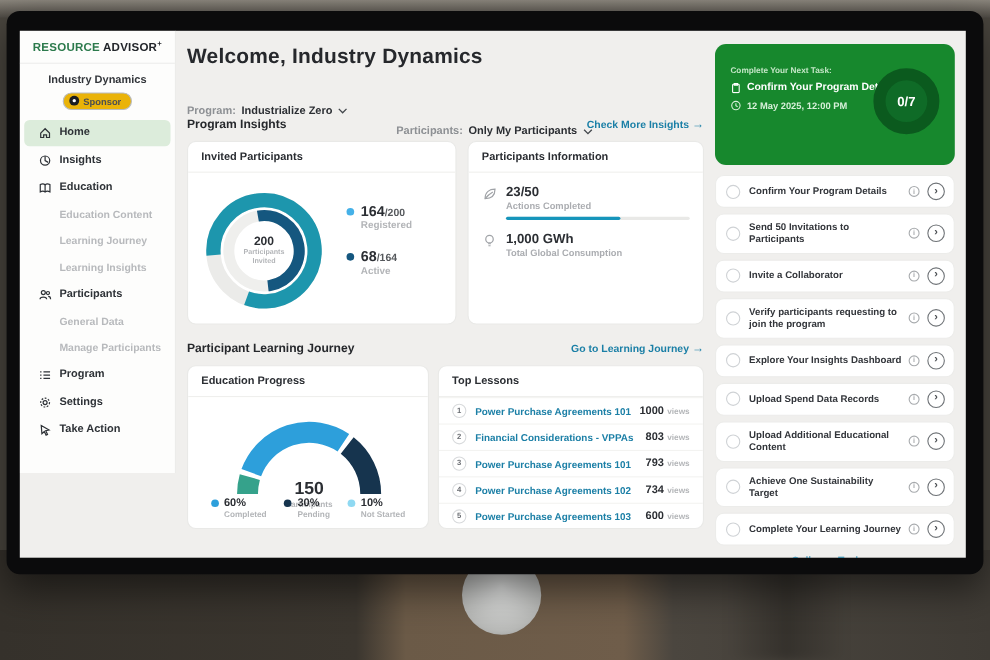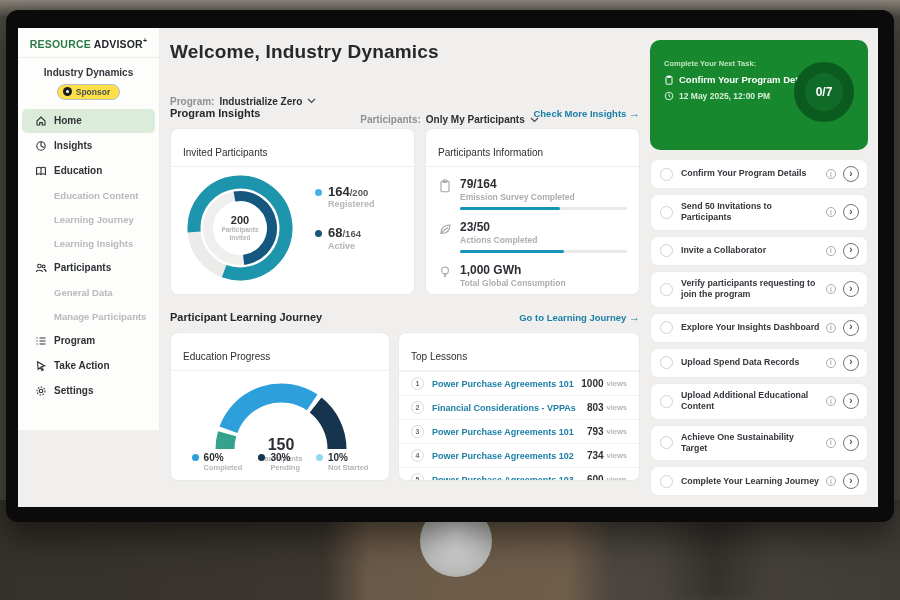--- a/index.html
+++ b/index.html
@@ -25,21 +25,21 @@
   
   .sidebar { position:absolute; left:0; top:0; width:142px; height:402px; background:#fdfdfc;
     border-right:1px solid #ececea; }
   .logo { text-align:center; padding:9px 0 7px; border-bottom:1px solid #ededeb;
     font-size:10.5px; font-weight:800; letter-spacing:.2px; }
   .logo .brand-a { color:#2c7a4c; }
   .logo .brand-b { color:#23262b; }
   .logo sup { font-size:7px; color:#23262b; }
   .org { text-align:center; font-size:10px; font-weight:700; color:#33363b; margin-top:9px; }
   .sponsor { display:flex; align-items:center; gap:4px; width:fit-content; margin:6px auto 0;
-    border:1px solid #b9bcbf; border-radius:10px; padding:2px 9px 2px 5px; background:#fde047; }
+    border:1px solid #b9bcbf; border-radius:10px; padding:2px 9px 2px 5px; background:#eab308; }
   .sponsor .dot { width:9px; height:9px; border-radius:50%; background:#1b1d1f; position:relative; }
   .sponsor .dot::after{ content:""; position:absolute; left:3px; top:3px; width:3px; height:3px; border-radius:50%; background:#fff; }
   .sponsor span { font-size:8.5px; font-weight:700; color:#4b4e52; }
   .nav { margin-top:9px; }
   .nav-item { display:flex; align-items:center; gap:7px; height:24px; padding-left:13px;
     font-size:10px; font-weight:800; color:#2e3237; margin:1px 4px; border-radius:5px; cursor:pointer; }
   .nav-item.active { background:#dcecdb; }
   .nav-item .nicon { width:12px; height:12px; flex-shrink:0; }
   .nav-item.sub { padding-left:32px; color:#b7b9bc; font-weight:700; font-size:9.5px; height:23px; }
 
@@ -53,21 +53,21 @@
   .filter + .filter { margin-left:36px;margin-top:37px; }
   .chev { width:9px; height:6px; }
 
   .sec-row { position:absolute; display:flex; justify-content:space-between; align-items:center; width:470px; left:10px; }
   .sec-row.r1 { top:79px; } .sec-row.r2 { top:283px; }
   .sec-title { font-size:11px; font-weight:800; color:#26282c; }
   .sec-link { font-size:9.5px; font-weight:800; color:#1a7fa6; cursor:pointer; }
   .sec-link .arr { font-size:11px; }
 
   .card { position:absolute; background:#fff; border:1px solid #e9e9e7; border-radius:8px; overflow:hidden; }
-  .card-h { font-size:10px; font-weight:400; color:#2b2e33; padding:18px 12px 8px; border-bottom:1px solid #efefed; }
+  .card-h { font-size:10px; font-weight:700; color:#2b2e33; padding:8px 12px 8px; border-bottom:1px solid #efefed; }
 
   .card1 { left:10px; top:100px; width:245px; height:167px; }
   .card2 { left:265px; top:100px; width:215px; height:167px; }
   .card3 { left:10px; top:304px; width:220px; height:149px; }
   .card4 { left:238px; top:304px; width:242px; height:149px; }
 
   
   .donut-wrap { position:absolute; left:10px; top:40px; width:118px; height:118px; }
   .donut-center { position:absolute; inset:0; display:flex; flex-direction:column; align-items:center; justify-content:center; text-align:center; }
   .donut-center .cv { font-size:11px; font-weight:800; color:#2b2e33; }
@@ -199,30 +199,30 @@
             <span>Manage Participants</span>
           </div>
       <div class="nav-item">
         <svg class="nicon" viewBox="0 0 12 12" fill="none" stroke="#2e3237" stroke-width="1.1">
               <path d="M1.5 3 H2.7 M4.5 3 H10.5 M1.5 6 H2.7 M4.5 6 H10.5 M1.5 9 H2.7 M4.5 9 H10.5"></path>
             </svg>
         <span>Program</span>
       </div>
       <div class="nav-item">
         <svg class="nicon" viewBox="0 0 12 12" fill="none" stroke="#2e3237" stroke-width="1.1">
-              <path d="M2.5 1.8 L9.6 5.9 L6.6 6.6 L8.2 10 L6.9 10.6 L5.3 7.3 L3.1 9.3 Z"></path>
-            </svg>
-        <span>Take Action</span>
-      </div>
-      <div class="nav-item">
-        <svg class="nicon" viewBox="0 0 12 12" fill="none" stroke="#2e3237" stroke-width="1.1">
               <circle cx="6" cy="6" r="1.8"></circle>
               <circle cx="6" cy="6" r="4" stroke-dasharray="1.6 1.4"></circle>
             </svg>
         <span>Settings</span>
+      </div>
+      <div class="nav-item">
+        <svg class="nicon" viewBox="0 0 12 12" fill="none" stroke="#2e3237" stroke-width="1.1">
+              <path d="M2.5 1.8 L9.6 5.9 L6.6 6.6 L8.2 10 L6.9 10.6 L5.3 7.3 L3.1 9.3 Z"></path>
+            </svg>
+        <span>Take Action</span>
       </div>
     </div>
   </div>
 
   <div class="main">
     <div class="h1">Welcome, Industry Dynamics</div>
 
     <div class="filters">
       <div class="filter">
         <span class="flabel">Program:</span>
@@ -274,33 +274,20 @@
             <div class="ll">Active</div>
           </div>
         </div>
       </div>
     </div>
 
     <div class="card card2">
       <div class="card-h">Participants Information</div>
       <div class="metric">
         <svg class="micon" viewBox="0 0 14 14" fill="none" stroke="#a0a3a7" stroke-width="1.1">
-              <rect x="3" y="2.2" width="8" height="10.5" rx="1"></rect>
-              <rect x="5" y="1" width="4" height="2.4" rx="0.6"></rect>
-            </svg>
-        <div class="mbody">
-          <div class="mv">79/164</div>
-          <div class="ml">Emission Survey Completed</div>
-          <div class="bar">
-                <div class="fill" style="width: 60%;"></div>
-              </div>
-        </div>
-      </div>
-      <div class="metric">
-        <svg class="micon" viewBox="0 0 14 14" fill="none" stroke="#a0a3a7" stroke-width="1.1">
               <path d="M3 11.5 C3 5.5 7 3 12 3 C12 8.5 8.5 11.5 3 11.5 Z"></path>
               <path d="M3 11.5 C5 9 7.5 7 10 5.5"></path>
             </svg>
         <div class="mbody">
           <div class="mv">23/50</div>
           <div class="ml">Actions Completed</div>
           <div class="bar">
                 <div class="fill" style="width: 62%;"></div>
               </div>
         </div>

